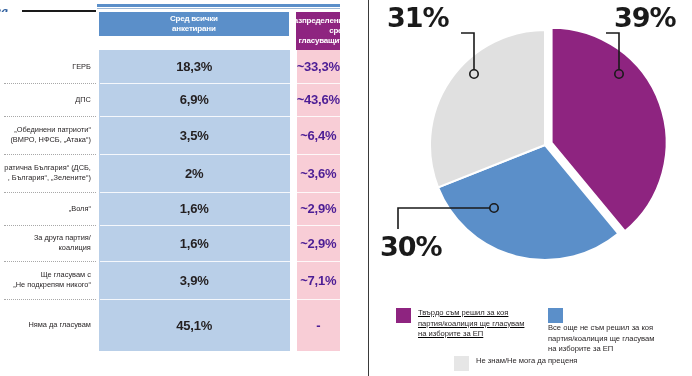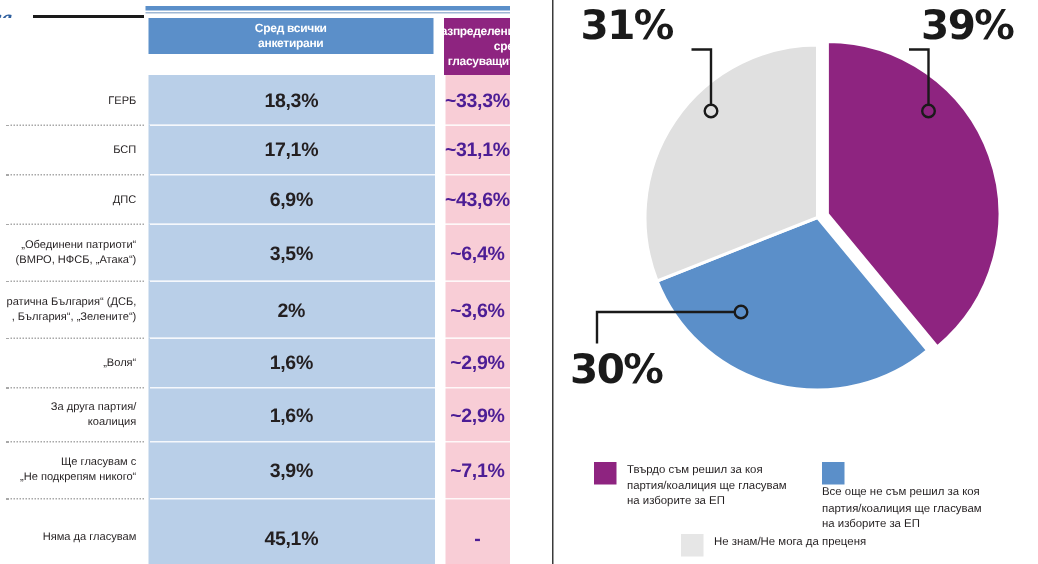--- a/index.html
+++ b/index.html
@@ -129,27 +129,20 @@
         <div class="c-label"></div>
         <div class="c-blue">Сред всички
 анкетирани</div>
         <div class="c-pink">Разпределение
 сред гласуващите</div>
       </div>
       <div class="row" style="height: 33px;">
         <div class="c-label">ГЕРБ</div>
         <div class="c-blue">18,3%</div>
         <div class="c-pink">~33,3%</div>
-      </div>
-      <div class="row" style="height: 33px;">
-        <div class="c-label">БСП</div>
-        <div class="c-blue">17,1%</div>
-        <div class="c-pink">~31,1%</div>
-        <div class="sep" style="top: 0px;"></div>
-        <div class="wsep" style="top: 0px;"></div>
       </div>
       <div class="row" style="height: 33px;">
         <div class="c-label">ДПС</div>
         <div class="c-blue">6,9%</div>
         <div class="c-pink">~43,6%</div>
         <div class="sep" style="top: 0px;"></div>
         <div class="wsep" style="top: 0px;"></div>
       </div>
       <div class="row" style="height: 38px;">
         <div class="c-label">„Обединени патриоти“
@@ -221,21 +214,21 @@
         <path d="M30 229 L30 208 L122 208" fill="none" stroke="#1a1a1a" stroke-width="1.6"></path>
         <circle cx="126" cy="208" r="4.2" fill="none" stroke="#1a1a1a" stroke-width="1.6"></circle>
       </g>
     </svg>
     <div class="lbl" style="left:246px;top:4px;">39%</div>
     <div class="lbl" style="left:19px;top:4px;">31%</div>
     <div class="lbl" style="left:12px;top:233px;">30%</div>
   </div>
 
   <div class="legend" id="legend-root">
-      <div class="lg-item" style="left: 28px; top: 8px;">
+      <div class="lg-item" style="left: 28px; top: 8px; text-decoration: underline;">
         <span class="sw" style="background:#8e2480"></span>
         <span class="lg-txt">Твърдо съм решил за коя
 партия/коалиция ще гласувам
 на изборите за ЕП</span>
       </div>
       <div class="lg-item" style="left: 180px; top: 8px; flex-direction: column;">
         <span class="sw" style="background:#5b8fc9"></span>
         <span class="lg-txt">Все още не съм решил за коя
 партия/коалиция ще гласувам
 на изборите за ЕП</span>

